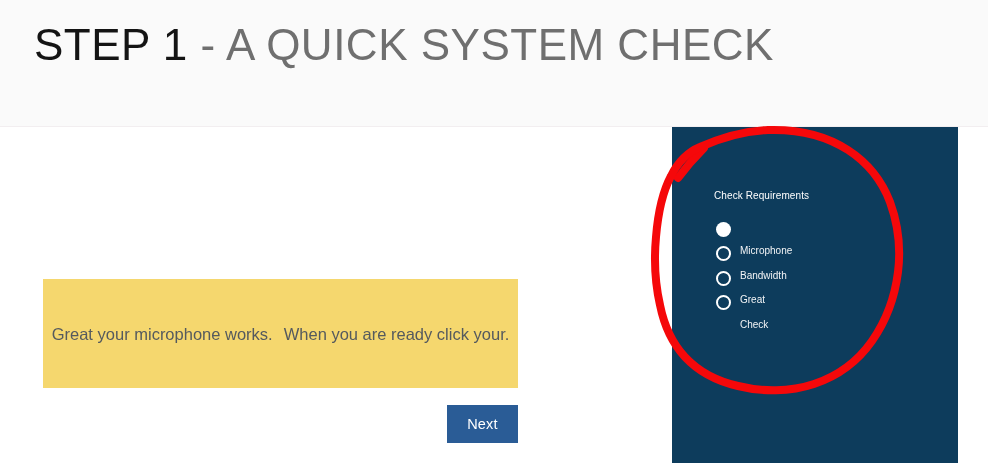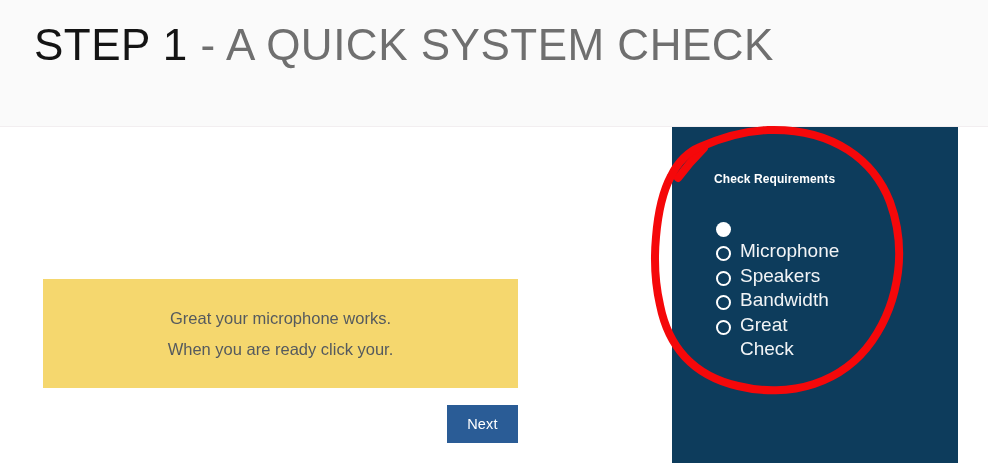--- a/index.html
+++ b/index.html
@@ -58,21 +58,21 @@
   
   #status-banner {
     position: absolute;
     left: 43px;
     top: 152px;
     width: 475px;
     height: 109px;
     background: #f5d76e;
     box-sizing: border-box;
     display: flex;
-    flex-direction: column;
+    flex-direction: row;
     align-items: center;
     justify-content: center;
     gap: 11px;
   }
   #status-banner .line {
     color: #555a5e;
     font-size: 16.5px;
     line-height: 20px;
     white-space: nowrap;
   }
@@ -101,24 +101,24 @@
     top: 127px;
     width: 286px;
     height: 336px;
     background: #0d3c5c;
     box-sizing: border-box;
     overflow: hidden;
   }
   #requirements-title {
     position: absolute;
     left: 42px;
-    top: 45px;
+    top: 63px;
     color: #ffffff;
-    font-size: 12px;
-    font-weight: bold;
+    font-size: 10px;
+    font-weight: normal;
     letter-spacing: 0.1px;
     white-space: nowrap;
   }
   #requirements-list {
     position: absolute;
     left: 44px;
     top: 90px;
     width: 230px;
     list-style: none;
     margin: 0;
@@ -140,21 +140,21 @@
   .radio.checked {
     background: #ffffff;
     border: none;
   }
   .radio.unchecked {
     background: transparent;
     border: 2.6px solid #ffffff;
   }
   .req-label {
     color: #f2f4f6;
-    font-size: 19px;
+    font-size: 10px;
     line-height: 18px;
     white-space: nowrap;
     margin-top: 44px;
   }
 
   
   #red-annotation {
     position: absolute;
     left: 0; top: 0;
     width: 992px;
@@ -184,24 +184,20 @@
 
   </div>
 
   <div id="requirements-panel">
     <div id="requirements-title">Check Requirements</div>
 
     <ul id="requirements-list">
       <li>
         <span class="radio checked"></span>
         <span class="req-label">Microphone</span>
-      </li>
-      <li>
-        <span class="radio unchecked"></span>
-        <span class="req-label">Speakers</span>
       </li>
       <li>
         <span class="radio unchecked"></span>
         <span class="req-label">Bandwidth</span>
       </li>
       <li>
         <span class="radio unchecked"></span>
         <span class="req-label">Great</span>
       </li>
       <li>

